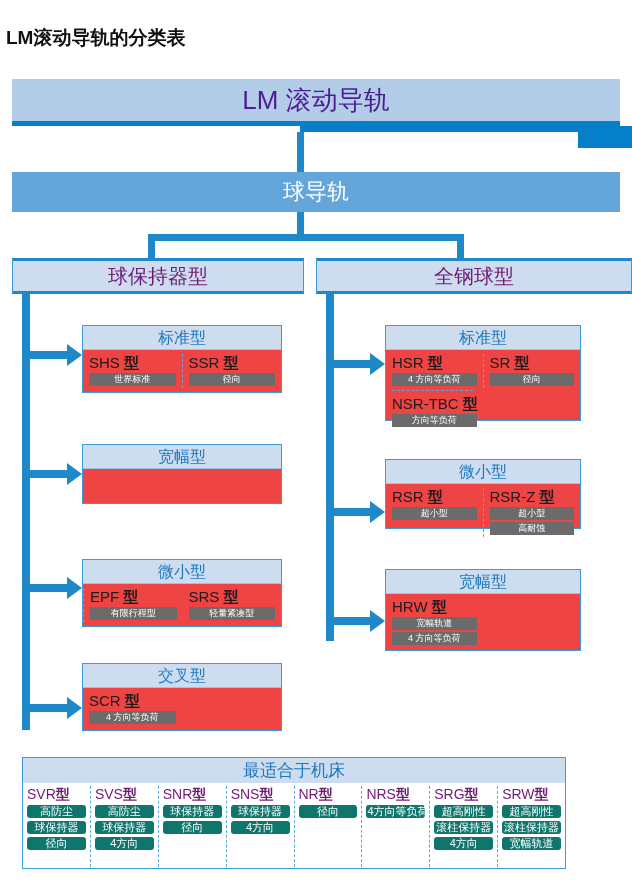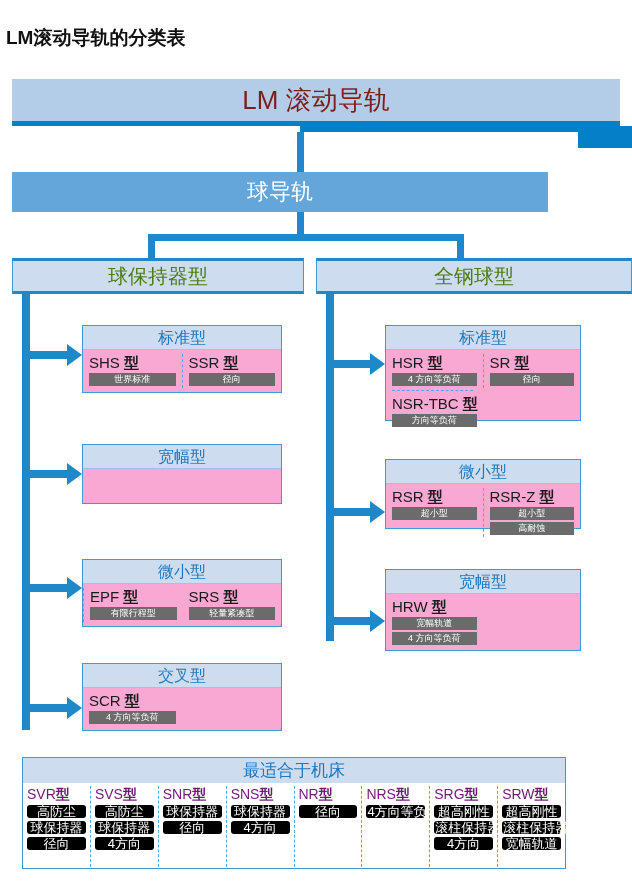--- a/index.html
+++ b/index.html
@@ -22,21 +22,21 @@
 
   
   .lvl1{
     position:absolute;left:12px;top:79px;width:608px;height:47px;
     background:#b3cce7;
     border-bottom:5px solid #0580c8;
     box-sizing:border-box;
   }
   .lvl1 .txt{
     width:100%;text-align:center;
-    font-size:26px;color:#7f1d1d;
+    font-size:26px;color:#4c1d95;
     line-height:42px;
     font-weight:normal;
   }
 
   
   .cut-block{
     position:absolute;left:578px;top:126px;width:54px;height:22px;
     background:#0580c8;
   }
   .cut-line{
@@ -45,21 +45,21 @@
   }
 
   
   .conn-v1{
     position:absolute;left:297px;top:132px;width:7px;height:40px;
     background:#1f88c9;
   }
 
   
   .lvl2{
-    position:absolute;left:12px;top:172px;width:536px;height:40px;
+    position:absolute;left:12px;top:172px;width:608px;height:40px;
     background:#64a6da;
   }
   .lvl2 .txt{
     width:100%;text-align:center;
     font-size:22px;color:#ffffff;line-height:40px;
   }
 
   
   .conn-v2{
     position:absolute;left:297px;top:212px;width:7px;height:22px;
@@ -82,21 +82,21 @@
   .lvl3{
     position:absolute;top:258px;height:36px;
     background:#cddcef;
     border-top:3px solid #1f88c9;
     border-bottom:3px solid #1f88c9;
     border-left:1px solid #3b9bd6;
     border-right:1px solid #3b9bd6;
     box-sizing:border-box;
   }
   .lvl3 .txt{
-    width:100%;text-align:center;font-size:20px;color:#4d7c0f;line-height:30px;
+    width:100%;text-align:center;font-size:20px;color:#701a75;line-height:30px;
   }
   #branch-left{left:12px;width:292px;}
   #branch-right{left:316px;width:316px;}
 
   
   .trunk{position:absolute;width:8px;background:#1f88c9;}
   #trunk-left{left:22px;top:294px;height:436px;}
   #trunk-right{left:326px;top:294px;height:347px;}
 
   
@@ -104,21 +104,21 @@
   .arrow-head{
     position:absolute;width:0;height:0;
     border-top:11px solid transparent;
     border-bottom:11px solid transparent;
     border-left:15px solid #1f88c9;
   }
 
   
   .card{
     position:absolute;
-    background:#f9a8d4;
+    background:#ef4444;
     border:1.5px solid #3b9bd6;
     box-sizing:border-box;
   }
   .card-head{
     background:#cddcef;
     text-align:center;
     font-size:16px;color:#1f78bd;
     line-height:23px;height:23px;
     border-bottom:1px solid #9fc3e4;
   }
@@ -183,21 +183,21 @@
     padding:0 4px;
     box-sizing:border-box;
     min-width:0;
   }
   .bcol + .bcol{border-left:1.5px dashed #5aa8dc;}
   .bmodel{
     font-size:14px;color:#701a75;white-space:nowrap;line-height:16px;margin-bottom:3px;
   }
   .bmodel .kei{font-weight:bold;}
   .btag{
-    display:block;background:#000000;color:#fff;font-size:13px;text-align:center;
+    display:block;background:#0f766e;color:#fff;font-size:11px;text-align:center;
     border-radius:3px;padding:1px 1px;margin-bottom:3px;line-height:11px;white-space:nowrap;
   }
 </style>
 </head>
 <body>
 
 <div id="root">
 
   <div class="page-title">LM滚动导轨的分类表</div>
 

